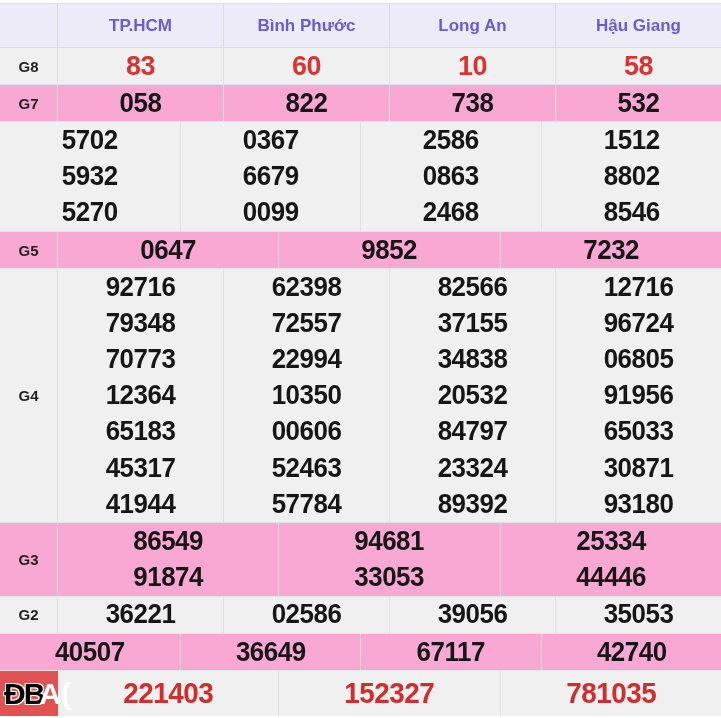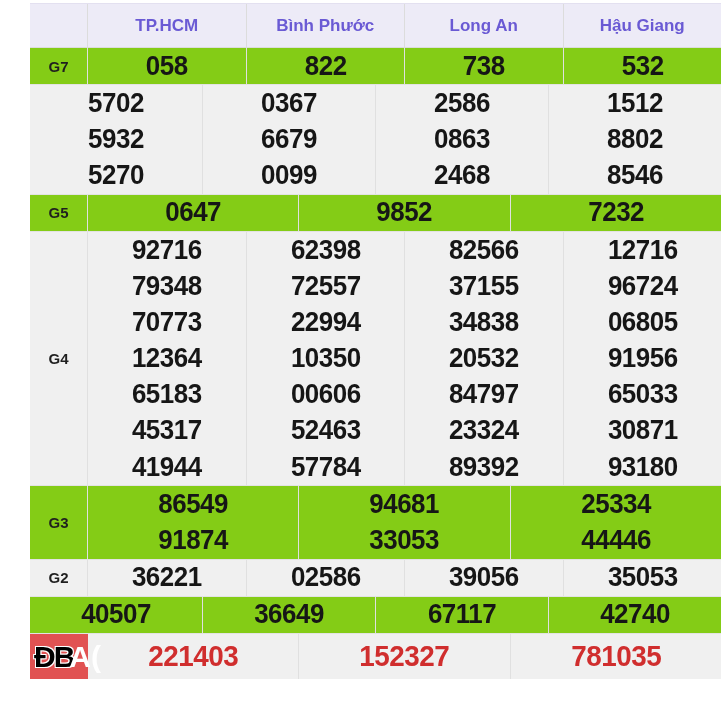--- a/index.html
+++ b/index.html
@@ -1,36 +1,36 @@
 <!DOCTYPE html>
 <html><head>
 <meta charset="utf-8">
 <style>
   html,body{margin:0;padding:0;background:#ffffff;}
   body{font-family:"Liberation Sans","DejaVu Sans",sans-serif;}
   .wrap{
     width:721px;height:718px;overflow:hidden;box-sizing:border-box;
     background:#ffffff;padding-top:3px;
   }
-  .tbl{width:721px;box-sizing:border-box;padding-left:30px;}
+  .tbl{width:721px;box-sizing:border-box;}
   
   .hrow{
     display:flex;height:45px;background:#edebf7;
     border-top:1px solid #e3e0f0;border-bottom:1px solid #dcdcdc;
     box-sizing:border-box;
   }
   .hspacer{width:58px;flex:0 0 58px;border-right:1px solid #dcdcdc;box-sizing:border-box;}
   .hcell{
     flex:1 1 0;display:flex;align-items:center;justify-content:center;
     font-size:17px;font-weight:bold;color:#6a5ad4;cursor:pointer;
     box-sizing:border-box;
   }
   .hcell + .hcell{border-left:1px solid #dcdcdc;}
   
-  .prize-row{display:flex;background:#84cc16;box-sizing:border-box;}
+  .prize-row{display:flex;background:#f9a8d4;box-sizing:border-box;}
   .prize-row + .prize-row{border-top:1px solid #e3e3e3;}
   .prize-row.shaded{background:#f0f0f0;}
   .label-cell{
     width:58px;flex:0 0 58px;display:flex;align-items:center;justify-content:center;
     font-size:15px;font-weight:bold;color:#1f1f1f;
     border-right:1px solid #e0e0e0;box-sizing:border-box;position:relative;
   }
   .col{
     flex:1 1 0;display:flex;flex-direction:column;justify-content:center;
     box-sizing:border-box;
@@ -65,20 +65,35 @@
 <div class="wrap">
   <div class="tbl">
     <div class="hrow">
       <div class="hspacer"></div>
       <div class="hcell">TP.HCM</div>
       <div class="hcell">Bình Phước</div>
       <div class="hcell">Long An</div>
       <div class="hcell">Hậu Giang</div>
     </div>
     <div id="rows-host">
+        <div class="prize-row shaded red-vals">
+          <div class="label-cell">G8</div>
+          <div class="col">
+            <div class="num">83</div>
+          </div>
+          <div class="col">
+            <div class="num">60</div>
+          </div>
+          <div class="col">
+            <div class="num">10</div>
+          </div>
+          <div class="col">
+            <div class="num">58</div>
+          </div>
+        </div>
         <div class="prize-row">
           <div class="label-cell">G7</div>
           <div class="col">
             <div class="num">058</div>
           </div>
           <div class="col">
             <div class="num">822</div>
           </div>
           <div class="col">
             <div class="num">738</div>

